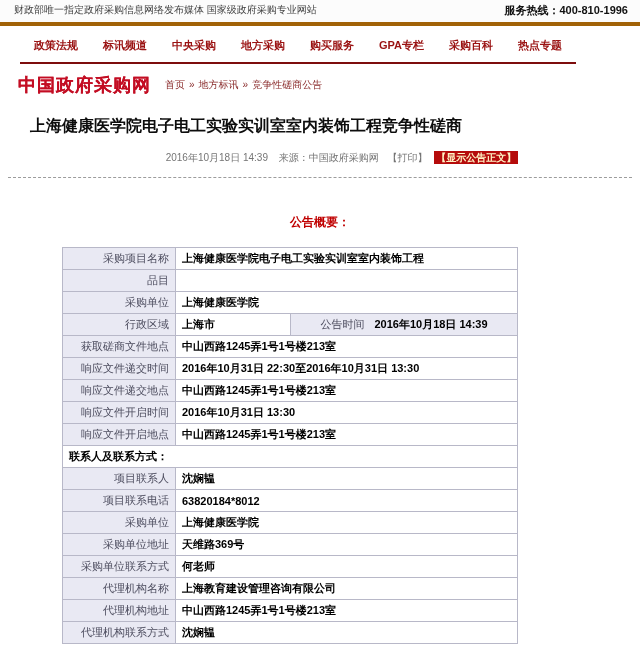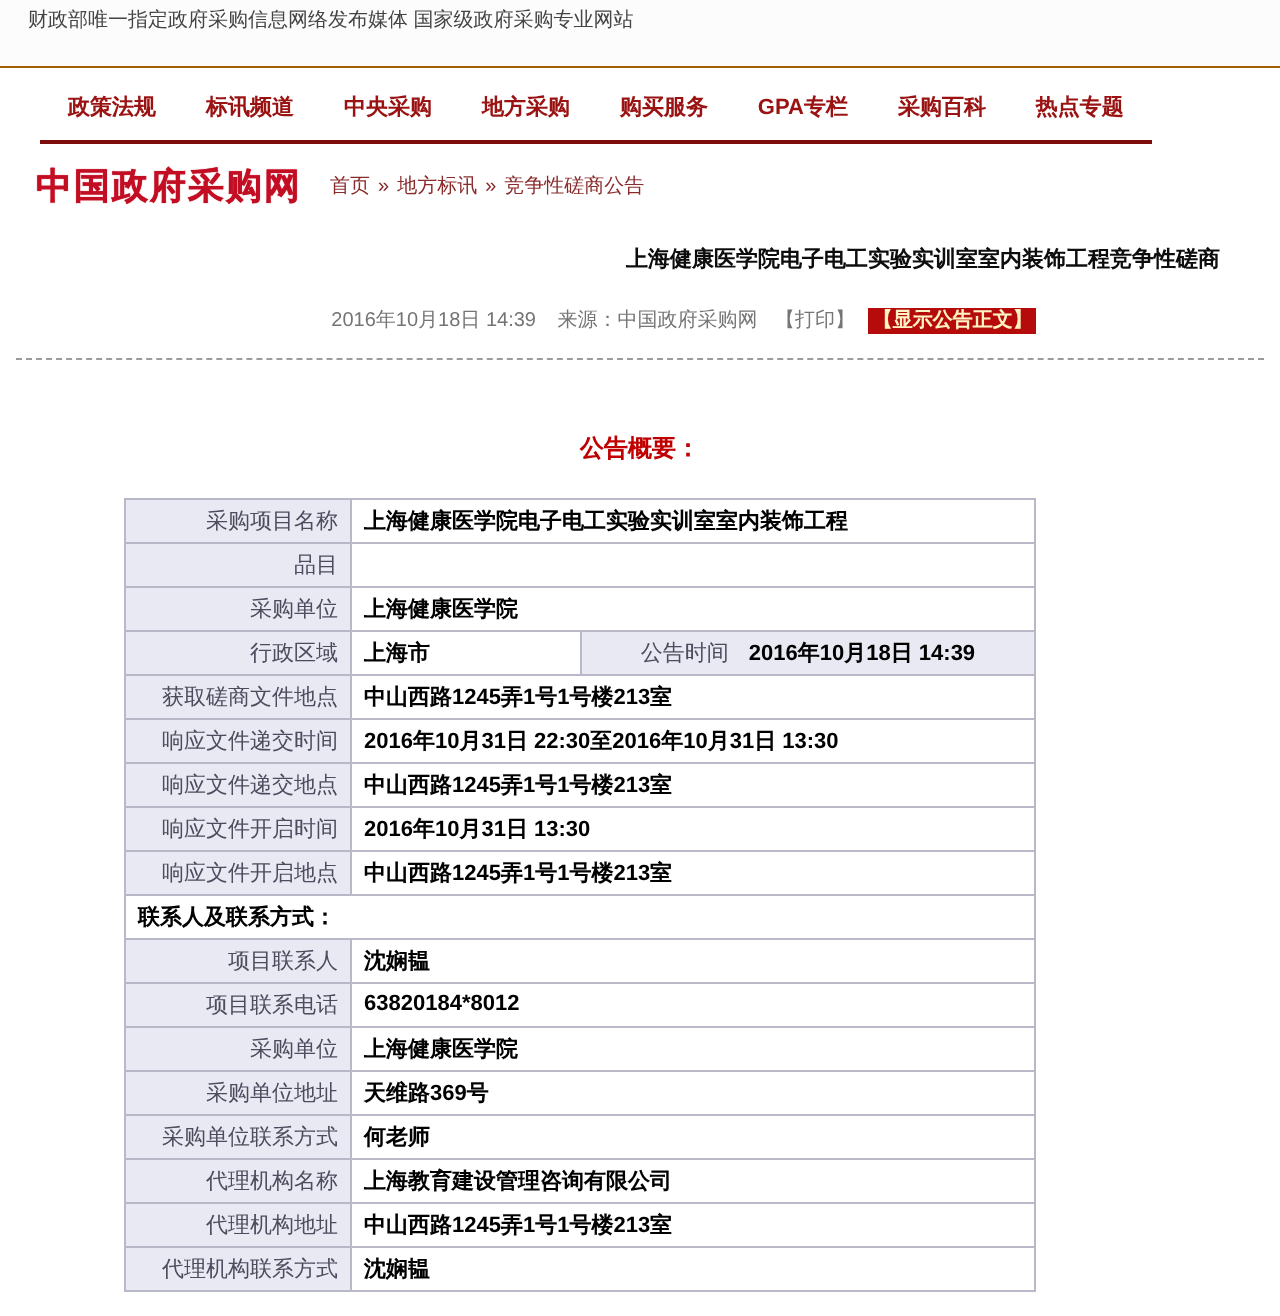--- a/index.html
+++ b/index.html
@@ -6,24 +6,24 @@
   html,body { margin:0; padding:0; }
   body {
     width:640px; height:658px; overflow:hidden;
     background:#ffffff;
     font-family:"Liberation Sans","DejaVu Sans",sans-serif;
     color:#222;
   }
   
   .topbar {
     display:flex; justify-content:space-between; align-items:flex-start;
-    padding:3px 12px 16px 14px;
+    padding:3px 12px 4px 14px;
     font-size:10px; color:#444;
     background:#fcfcfc;
-    border-bottom:1px solid #a16207;
+    border-bottom:4px solid #a16207;
   }
   .topbar .hotline { color:#111; font-weight:bold; font-size:11px; }
   
   .nav {
     display:flex; justify-content:space-between;
     margin:6px 64px 0 20px;
     padding:6px 14px 9px 14px;
     border-bottom:2px solid #7d0d0d;
   }
   .nav-item {
@@ -35,21 +35,21 @@
   .logo {
     color:#c30d23; font-size:18px; font-weight:900;
     letter-spacing:1px; line-height:1; cursor:pointer;
     text-shadow:0 0 0.5px #c30d23;
   }
   .breadcrumb { margin-left:14px; font-size:10px; color:#8a2b2b; padding-bottom:2px; }
   .breadcrumb .crumb { cursor:pointer; }
   .breadcrumb .sep { margin:0 4px; color:#8a2b2b; }
   
   .title {
-    text-align:right; font-size:11px; font-weight:bold; color:#0d0d0d;
+    text-align:left; font-size:16px; font-weight:bold; color:#0d0d0d;
     margin:22px 30px 0 30px; line-height:1.25;
   }
   .meta { text-align:center; font-size:10px; color:#757575; margin-top:15px;margin-left:44px; }
   .meta .print { cursor:pointer; }
   .badge {
     background:#b50b0b; color:#fff3c4; font-weight:bold;
     padding:1px 2px; margin-left:4px; cursor:pointer;
   }
   .dashed { border:none; border-top:1px dashed #9c9c9c; margin:12px 8px 0 8px; }
   .summary-heading {
@@ -73,20 +73,21 @@
   td.cell-section { font-weight:bold; color:#000; padding:7px 6px; height:26px; }
   td.cell-combo { background:#e9e9f3; text-align:center; }
   .combo-label { color:#4c4c5e; margin-right:10px; }
   .combo-value { font-weight:bold; color:#000; }
 </style>
 </head>
 <body>
 
 <div class="topbar">
   <span>财政部唯一指定政府采购信息网络发布媒体 国家级政府采购专业网站</span>
+  <span class="hotline">服务热线：400-810-1996</span>
 </div>
 
 <div class="nav">
   <span class="nav-item">政策法规</span>
   <span class="nav-item">标讯频道</span>
   <span class="nav-item">中央采购</span>
   <span class="nav-item">地方采购</span>
   <span class="nav-item">购买服务</span>
   <span class="nav-item">GPA专栏</span>
   <span class="nav-item">采购百科</span>

